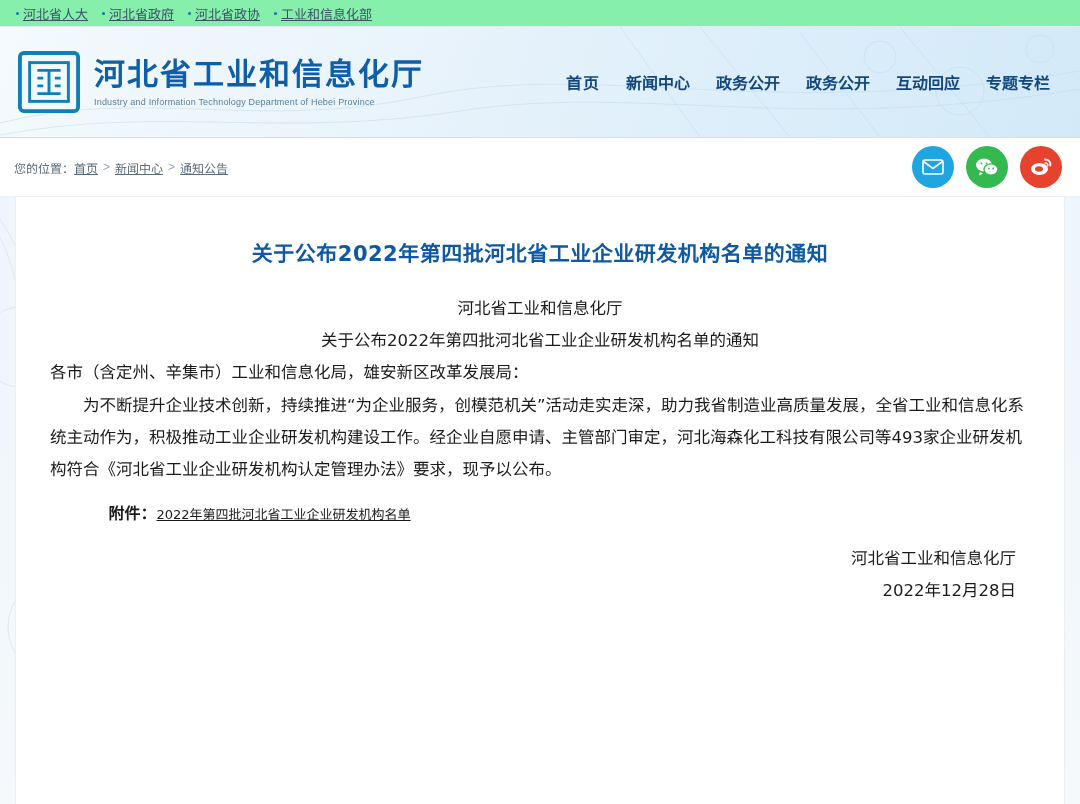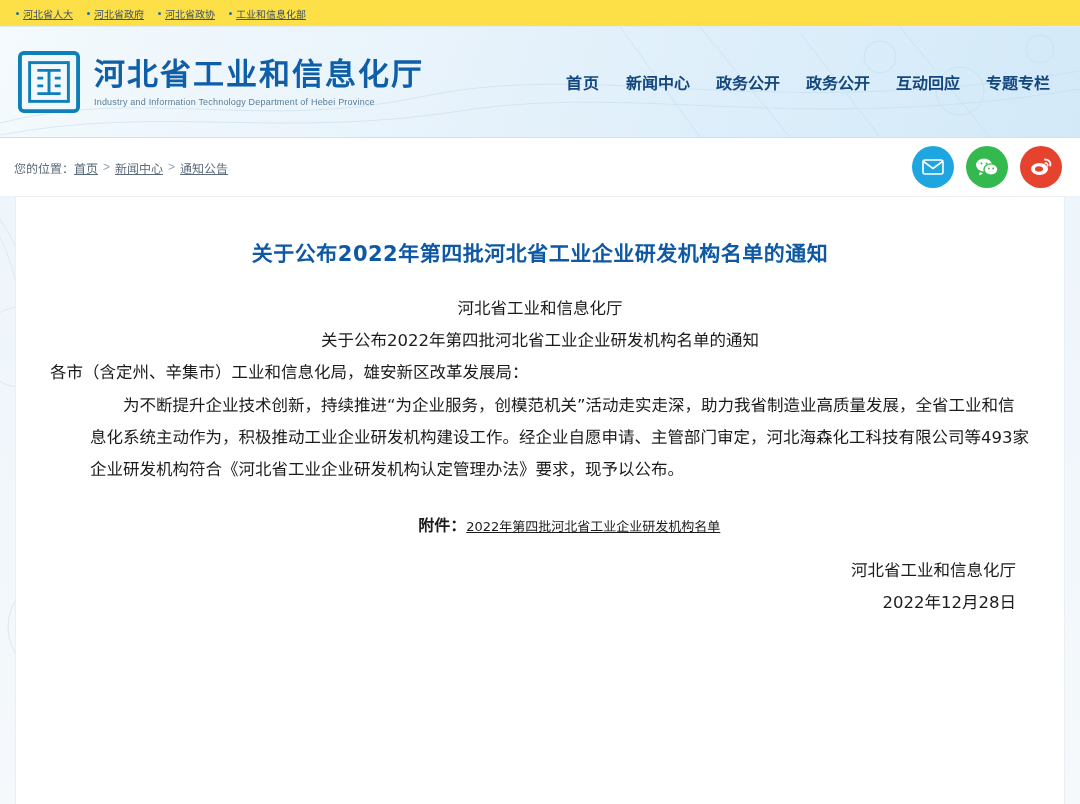--- a/index.html
+++ b/index.html
@@ -11,26 +11,26 @@
     height: 804px;
     overflow: hidden;
     font-family: "Liberation Sans", "DejaVu Sans", sans-serif;
     background: #ffffff;
     color: #222;
   }
 
   
   .toplinks {
     height: 26px;
-    background: #fde047;
+    background: #86efac;
     border-bottom: 1px solid #e2ebf3;
     display: flex;
     align-items: center;
     padding-left: 16px;
-    font-size: 10px;
+    font-size: 13px;
     color: #4b5b6b;
   }
   .toplinks .tl-item {
     display: flex;
     align-items: center;
     margin-right: 14px;
     white-space: nowrap;
   }
   .toplinks .dot {
     width: 3px;
@@ -190,26 +190,25 @@
     font-family: "DejaVu Sans", "Liberation Sans", sans-serif;
     margin-top: 26px;
   }
   .doc-body .center { text-align: center; }
   .doc-body .wenhao {
     text-align: center;
     font-weight: bold;
     letter-spacing: 1px;
   }
   .doc-body p { margin: 0; }
-  .doc-body .indent { text-indent: 2em; margin-left: 40px; }
+  .doc-body .indent { text-indent: 2em; }
   .doc-body .attach {
-    margin-top: 24px;
+    margin-top: 12px;
     padding-left: 4.5em;
     font-size: 13px;
-    text-align: center;
   }
   .doc-body .attach .att-label { font-size: 16px; font-weight: bold; }
   .doc-body .attach .att-link {
     color: #1b1b1b;
     text-decoration: underline;
   }
   .sign {
     margin-top: 14px;
     text-align: right;
     font-size: 16.5px;

